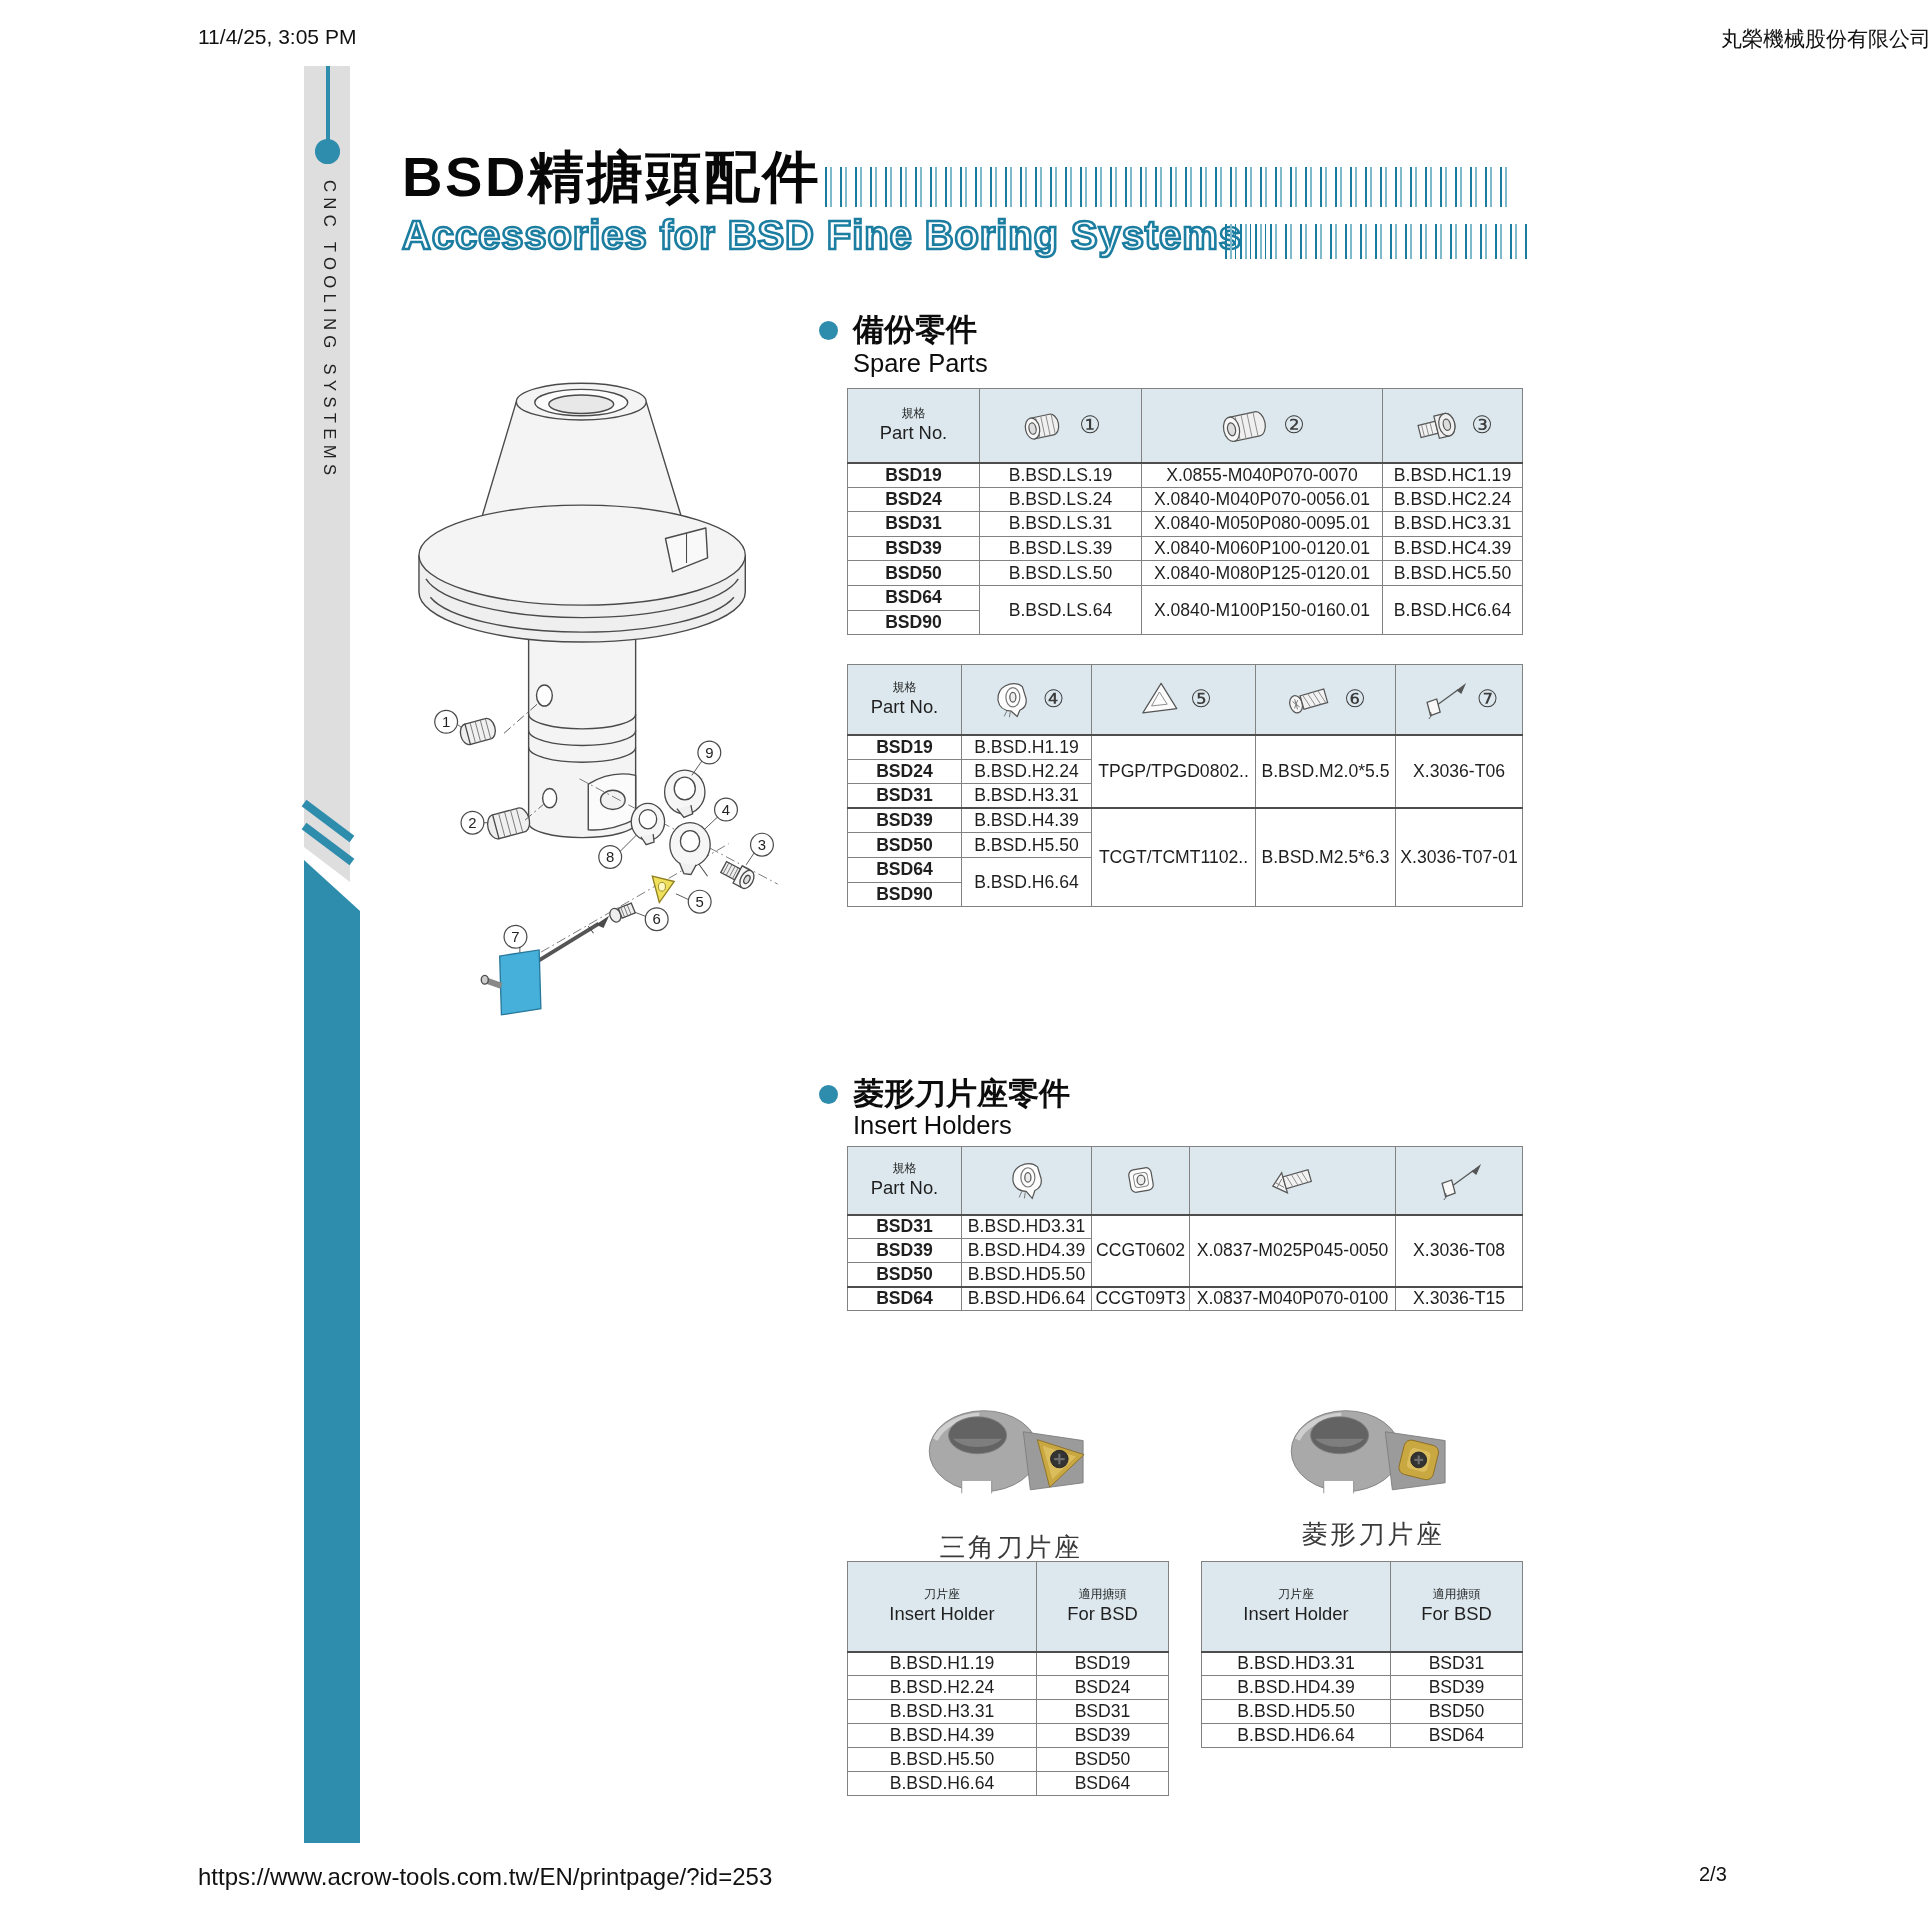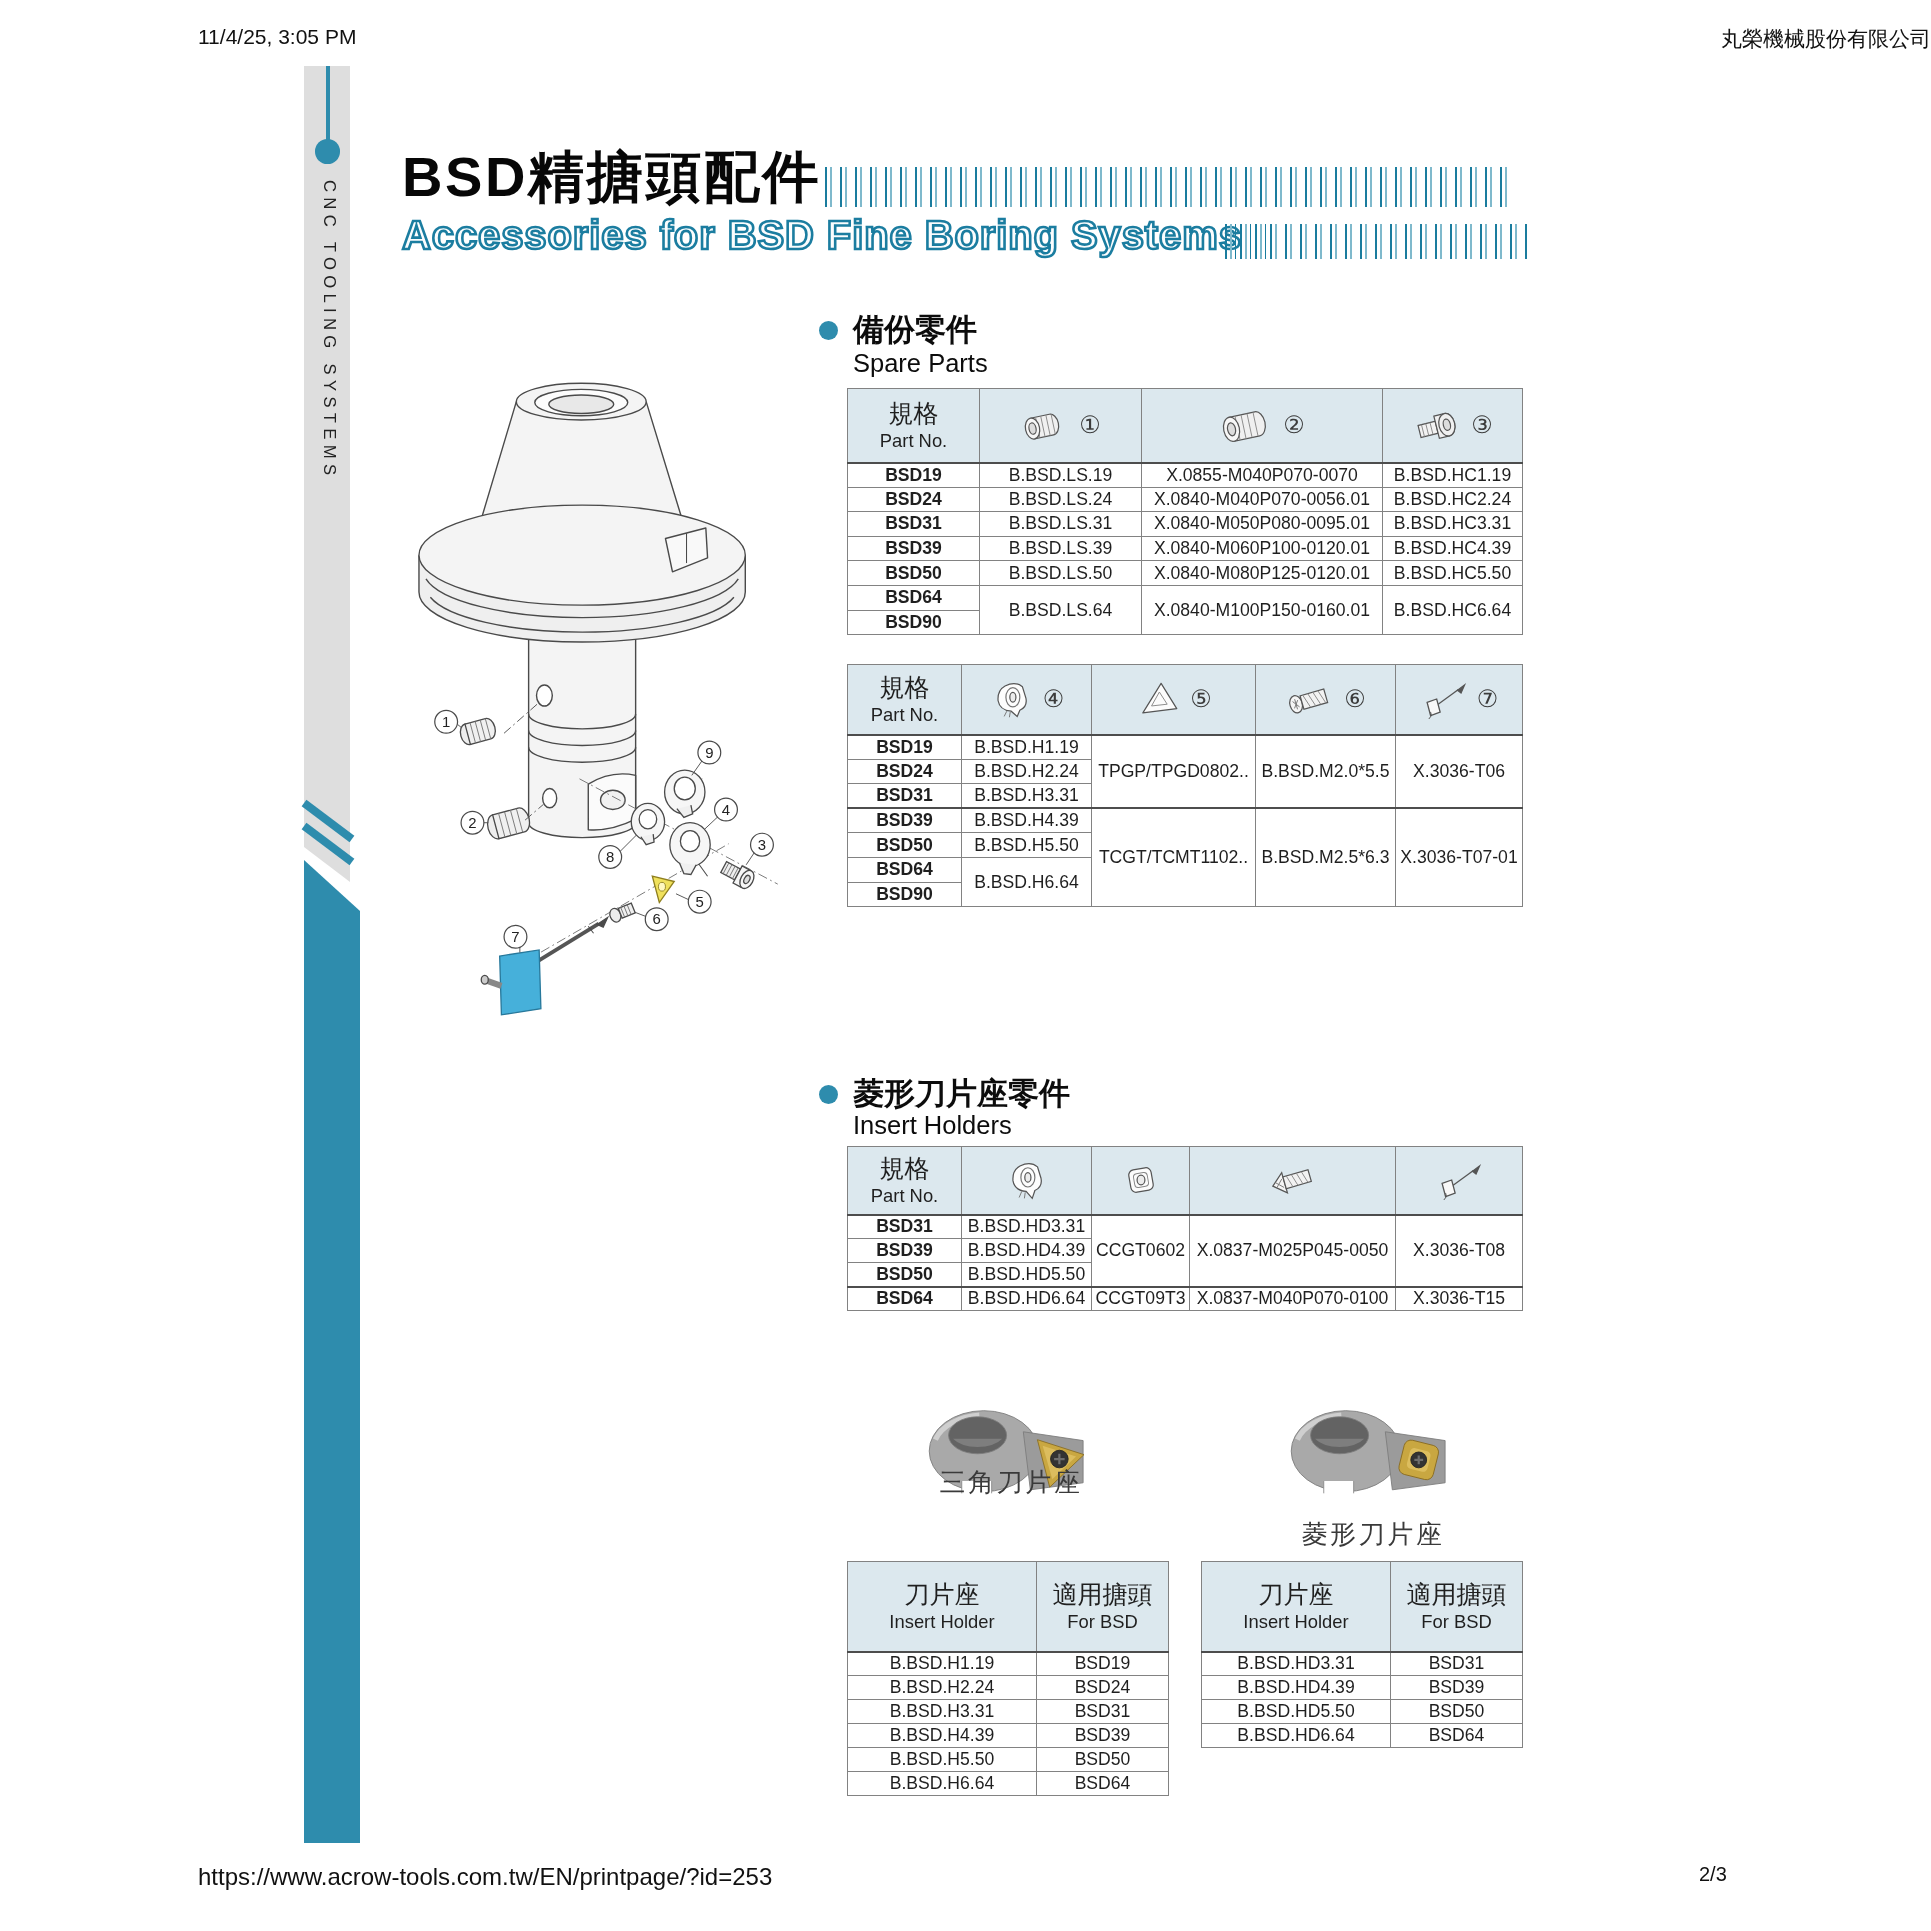--- a/index.html
+++ b/index.html
@@ -36,21 +36,21 @@
   .sec-zh{font-size:31px;font-weight:bold;color:#0c0c0c;}
   .sec-en{font-size:25.5px;font-weight:normal;color:#0c0c0c;}
   
   table{border-collapse:collapse;table-layout:fixed;background:#fff;
     border:1.9px solid #4d4d4d;font-size:17.6px;color:#1f1f1f;}
   td,th{border:1.4px solid #828282;text-align:center;vertical-align:middle;
     padding:0;overflow:hidden;white-space:nowrap;}
   thead th{background:#dce8ee;border-bottom:2.6px solid #4d4d4d;font-weight:normal;}
   tr.tsep td{border-top:2.6px solid #4d4d4d;}
   .pn{font-weight:bold;}
-  .hz{font-size:25px;line-height:1.25;}
+  .hz{font-size:12px;line-height:1.25;}
   .he{font-size:18.4px;line-height:1.25;}
   .iconwrap{display:flex;align-items:center;justify-content:center;gap:8px;}
   .badge{font-size:24px;color:#3c3c3c;}
   .dt1 tbody tr{height:24.6px;} .dt1 thead tr{height:74px;}
   .dt2 tbody tr{height:24.6px;} .dt2 thead tr{height:70px;}
   .dt3 tbody tr{height:24px;} .dt3 thead tr{height:68px;}
   .dtb tbody tr{height:24px;} .dtb thead tr{height:90px;}
   .caption{font-size:26px;color:#3a3a3a;text-align:center;letter-spacing:2.6px;}
   svg text{font-family:"Liberation Sans",sans-serif;}
 </style>
@@ -492,21 +492,21 @@
     <path d="M50 44 a32 18 0 0 0 56 0" fill="#7e7e7e" stroke="none"></path>
     <path d="M60 92 h34 v26 h-34 z" fill="#ffffff" stroke="none"></path>
     <path d="M60 92 v14 M94 92 v14" stroke="#8a8a8a"></path>
     <path d="M130 36 L198 46 L198 94 L138 102 Z" fill="#9b9b9b"></path>
     <polygon points="146,45 199,62 160,99" fill="#c9a741" stroke="#8a6d22"></polygon>
     <polygon points="152,52 190,64 163,90" fill="#dcbd5e" stroke="none"></polygon>
     <circle cx="171" cy="67" r="10" fill="#333333" stroke="#222222"></circle>
     <path d="M165 67 h12 M171 61 v12" stroke="#6e6e6e" stroke-width="2.5"></path>
   </g>
 </svg>
-<div class="abs caption" style="left:909px;top:1465px;width:204px">三角刀片座</div>
+<div class="abs caption" style="left:909px;top:1530px;width:204px">三角刀片座</div>
 
 <svg class="abs" style="left:1271px;top:1400px" width="204" height="104" viewBox="0 0 232 118">
   <g stroke="#7c7c7c" stroke-width="1">
     <ellipse cx="85" cy="58" rx="62" ry="46" fill="#a9a9a9"></ellipse>
     <path d="M30 45 a58 40 0 0 1 50 -28" stroke="#cfcfcf" stroke-width="6" fill="none"></path>
     <ellipse cx="78" cy="40" rx="33" ry="21" fill="#636363"></ellipse>
     <path d="M50 44 a32 18 0 0 0 56 0" fill="#7e7e7e" stroke="none"></path>
     <path d="M60 92 h34 v26 h-34 z" fill="#ffffff" stroke="none"></path>
     <path d="M60 92 v14 M94 92 v14" stroke="#8a8a8a"></path>
     <path d="M130 36 L198 46 L198 94 L138 102 Z" fill="#9b9b9b"></path>

